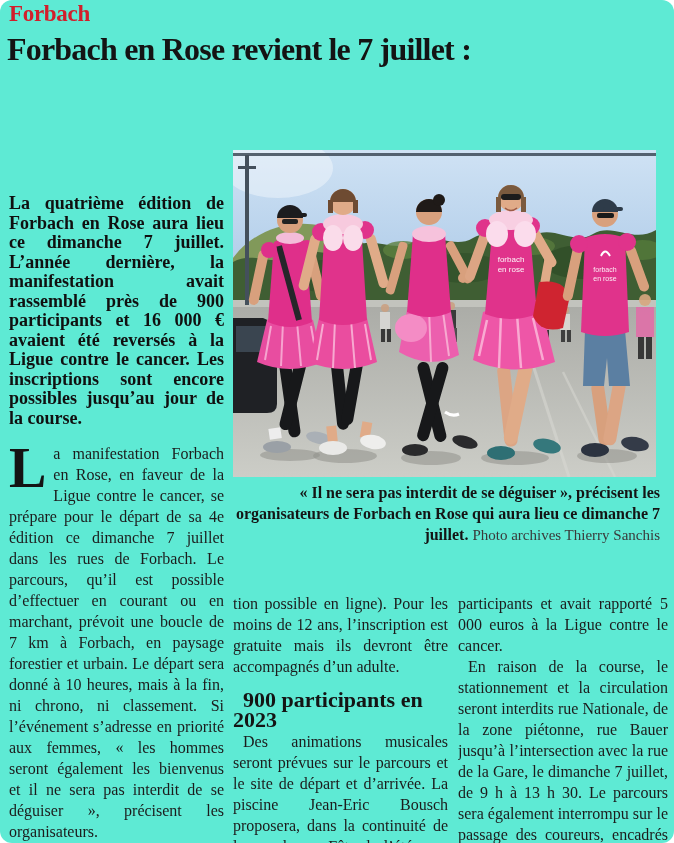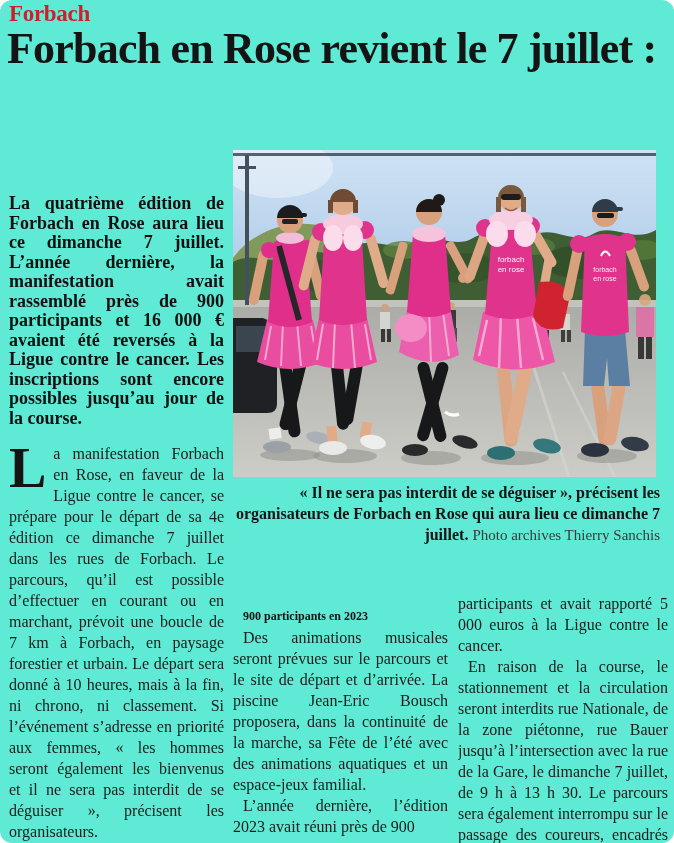--- a/index.html
+++ b/index.html
@@ -2,34 +2,34 @@
 <html lang="fr"><head>
 <meta charset="utf-8">
 <style>
   html,body{margin:0;padding:0;background:#ffffff;}
   body{width:674px;height:843px;overflow:hidden;}
   .page{position:relative;width:674px;height:843px;background:#5eead4;overflow:hidden;
         font-family:"Liberation Serif", serif;color:#1c1c1c;border-radius:12px;}
 
   .kicker{position:absolute;left:9px;top:1px;font-size:23px;font-weight:700;color:#d21e2b;
           letter-spacing:-0.3px;}
-  .headline{position:absolute;left:7px;top:28px;margin:0;font-size:44px;line-height:42px;
+  .headline{position:absolute;left:7px;top:28px;margin:0;font-size:32px;line-height:42px;
             font-weight:700;color:#141414;letter-spacing:-0.8px;}
   .headline span{white-space:nowrap;display:block;}
 
   .col{position:absolute;margin-top:48px;}
   .col1{left:9px;top:146px;width:215px;height:697px;overflow:hidden;}
   .col2{left:233px;top:545px;width:215px;height:298px;overflow:hidden;}
   .col3{left:458px;top:545px;width:210px;height:298px;overflow:hidden;}
 
   .lead{margin:0 0 15px 0;font-size:18px;line-height:19.5px;font-weight:700;color:#101010;
         text-align:justify;}
   .body{margin:0;font-size:16px;line-height:21px;text-align:justify;color:#1c1c1c;}
   .indent{text-indent:10px;}
-  .subhead{margin:13px 0 1px 0;font-size:12px;line-height:20px;font-weight:700;color:#141414;
+  .subhead{margin:13px 0 1px 0;font-size:22px;line-height:20px;font-weight:700;color:#141414;
            text-align:left;text-indent:10px;}
   .dropcap{float:left;font-size:56px;line-height:44px;font-weight:700;color:#141414;
            padding:3px 7px 0 0;}
 
   .photo{position:absolute;left:233px;top:150px;width:423px;height:327px;margin:0;
          overflow:hidden;background:#b9cfe6;}
   .photo svg{display:block;width:100%;height:100%;}
 
   .caption{position:absolute;left:233px;top:482px;width:427px;margin:0;font-size:16px;
            line-height:21px;text-align:right;color:#141414;}
@@ -256,20 +256,21 @@
       </g>
     </svg>
   </figure>
 
   <p class="caption">
     <span class="cap-bold">« Il ne sera pas interdit de se déguiser », précisent les organisateurs de Forbach en Rose qui aura lieu ce dimanche 7 juillet.</span>
     <span class="cap-credit">Photo archives Thierry Sanchis</span>
   </p>
 
   <div class="col col2">
+    <p class="body">tion possible en ligne). Pour les moins de 12 ans, l’inscription est gratuite mais ils devront être accompagnés d’un adulte.</p>
     <h3 class="subhead">900 participants en 2023</h3>
     <p class="body indent">Des animations musicales seront prévues sur le parcours et le site de départ et d’arrivée. La piscine Jean-Eric Bousch proposera, dans la continuité de la marche, sa Fête de l’été avec des animations aquatiques et un espace-jeux familial.</p>
     <p class="body indent">L’année dernière, l’édition 2023 avait réuni près de 900</p>
   </div>
 
   <div class="col col3">
     <p class="body">participants et avait rapporté 5 000 euros à la Ligue contre le cancer.</p>
     <p class="body indent">En raison de la course, le stationnement et la circulation seront interdits rue Nationale, de la zone piétonne, rue Bauer jusqu’à l’intersection avec la rue de la Gare, le dimanche 7 juillet, de 9 h à 13 h 30. Le parcours sera également interrompu sur le passage des coureurs, encadrés par les motards de l’association ForBikes, pour assurer la sécurité des participants.</p>
   </div>
 

